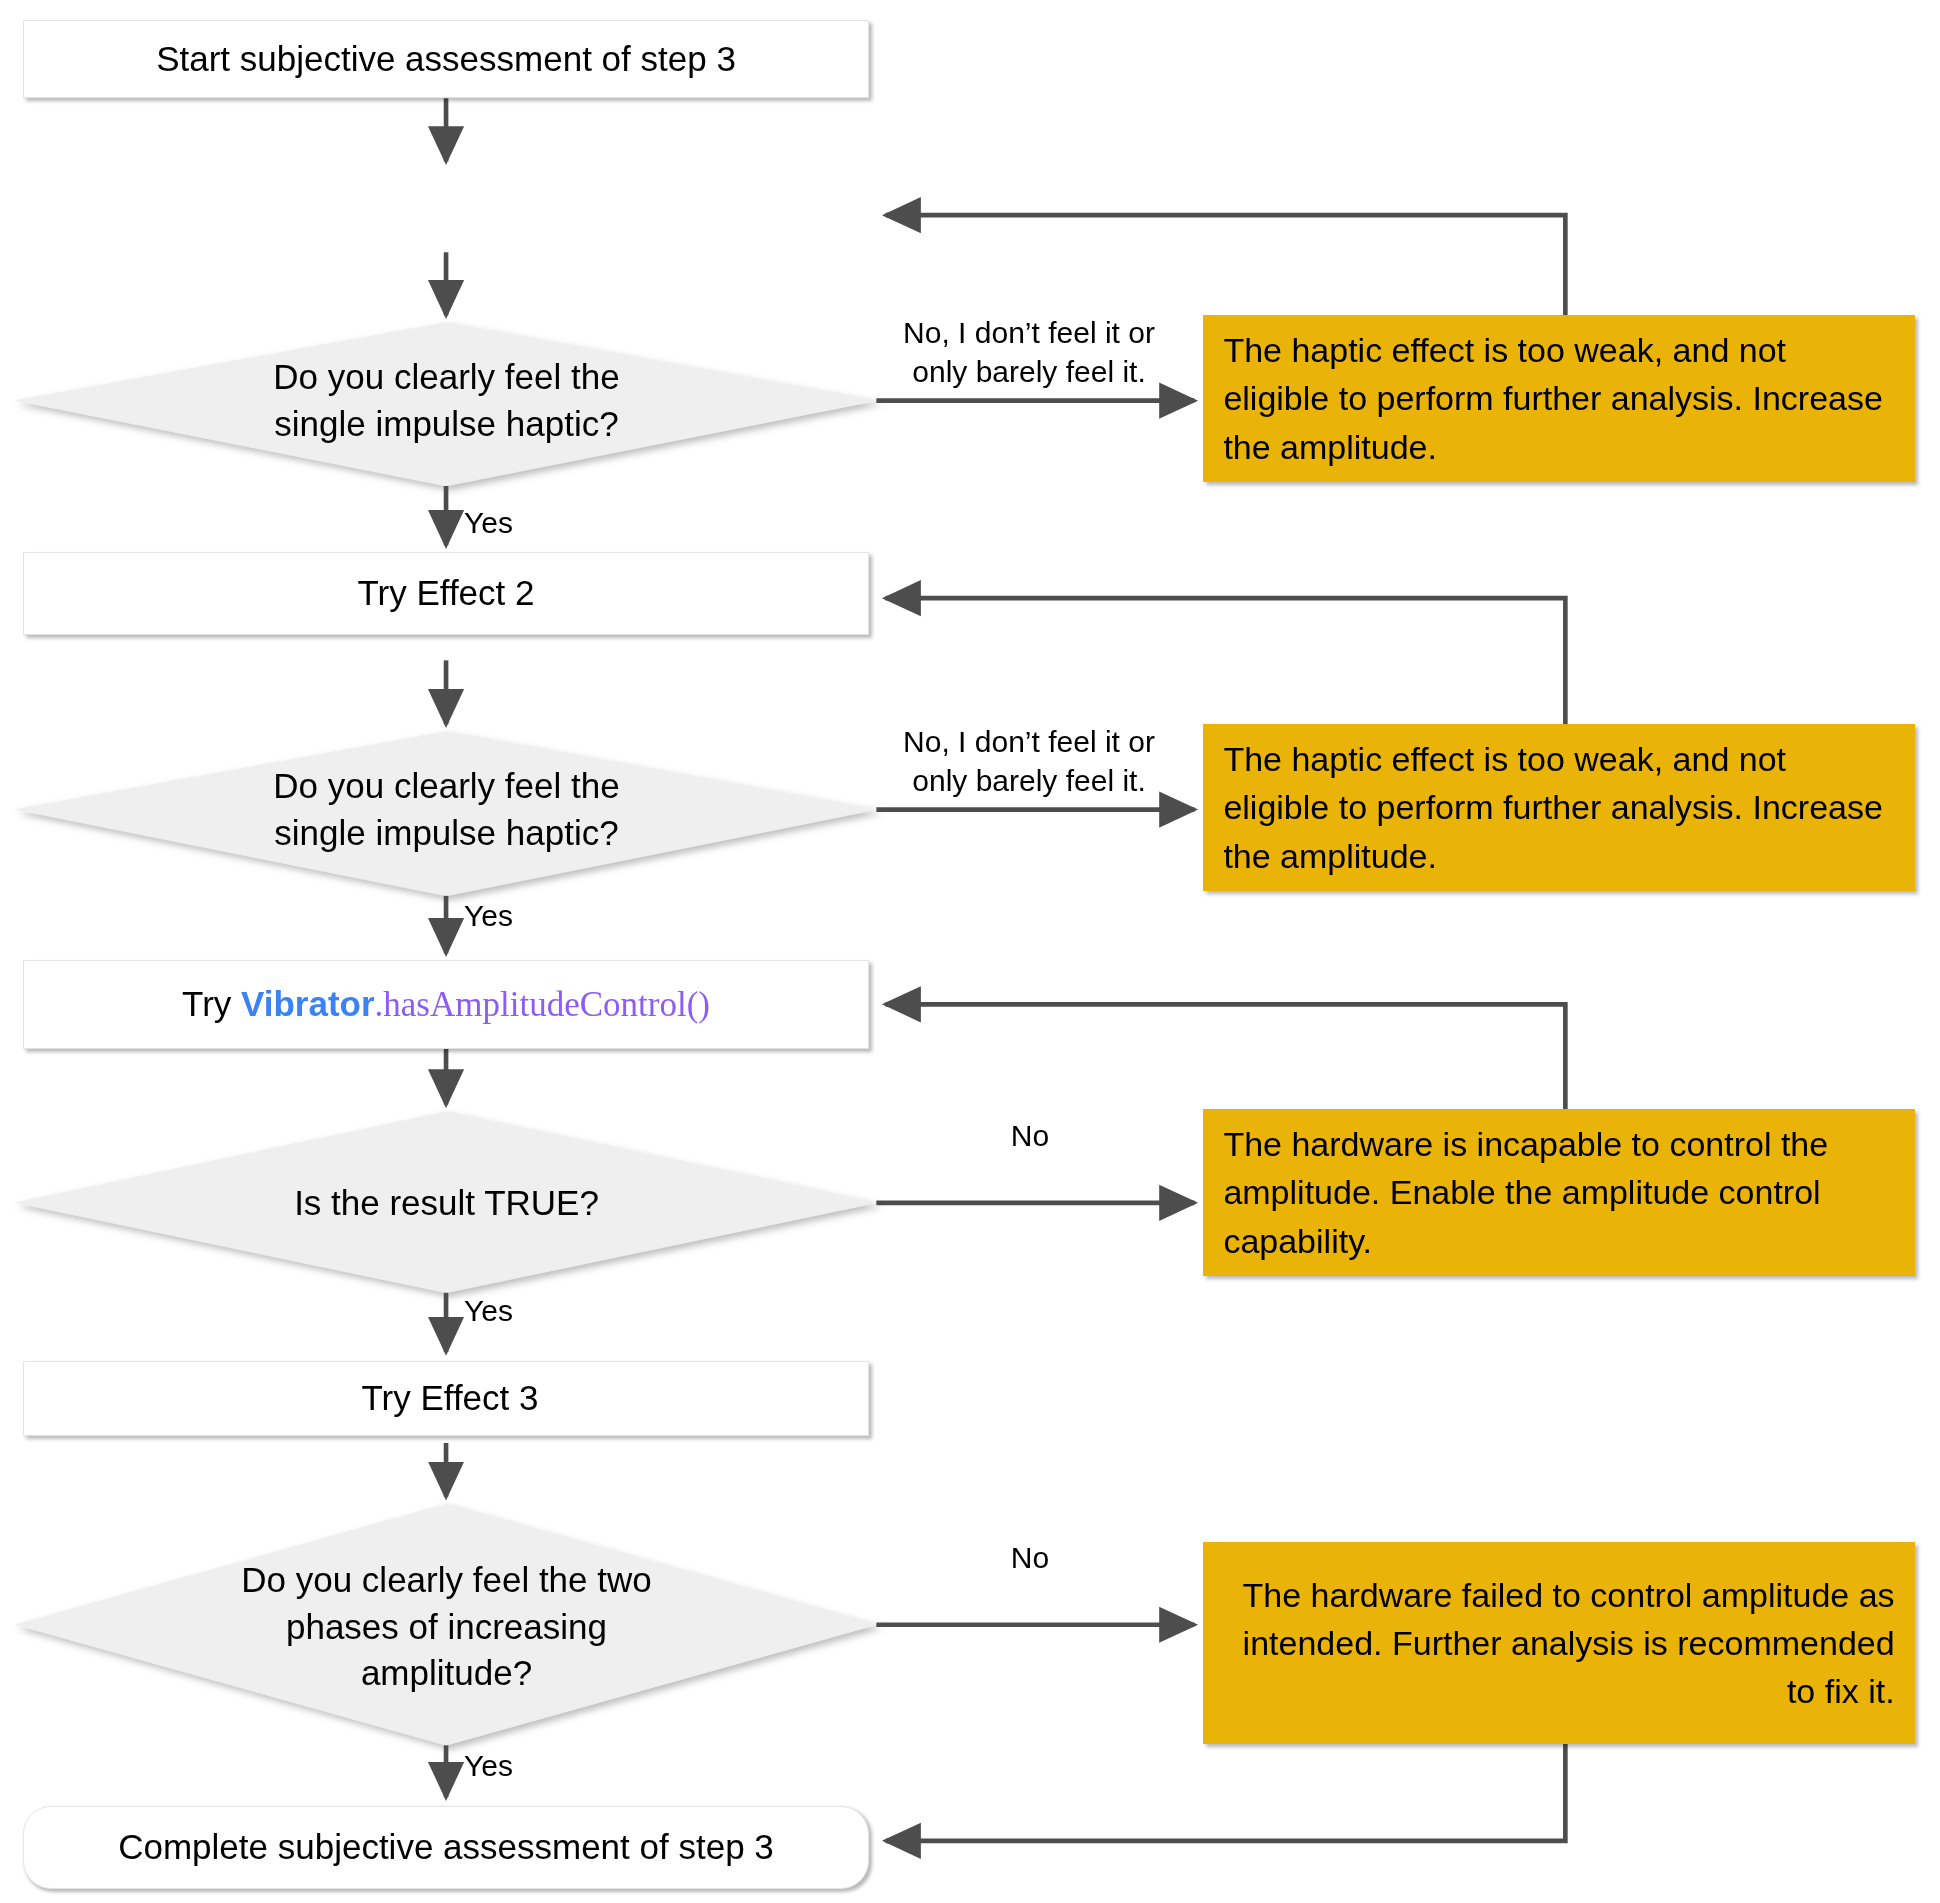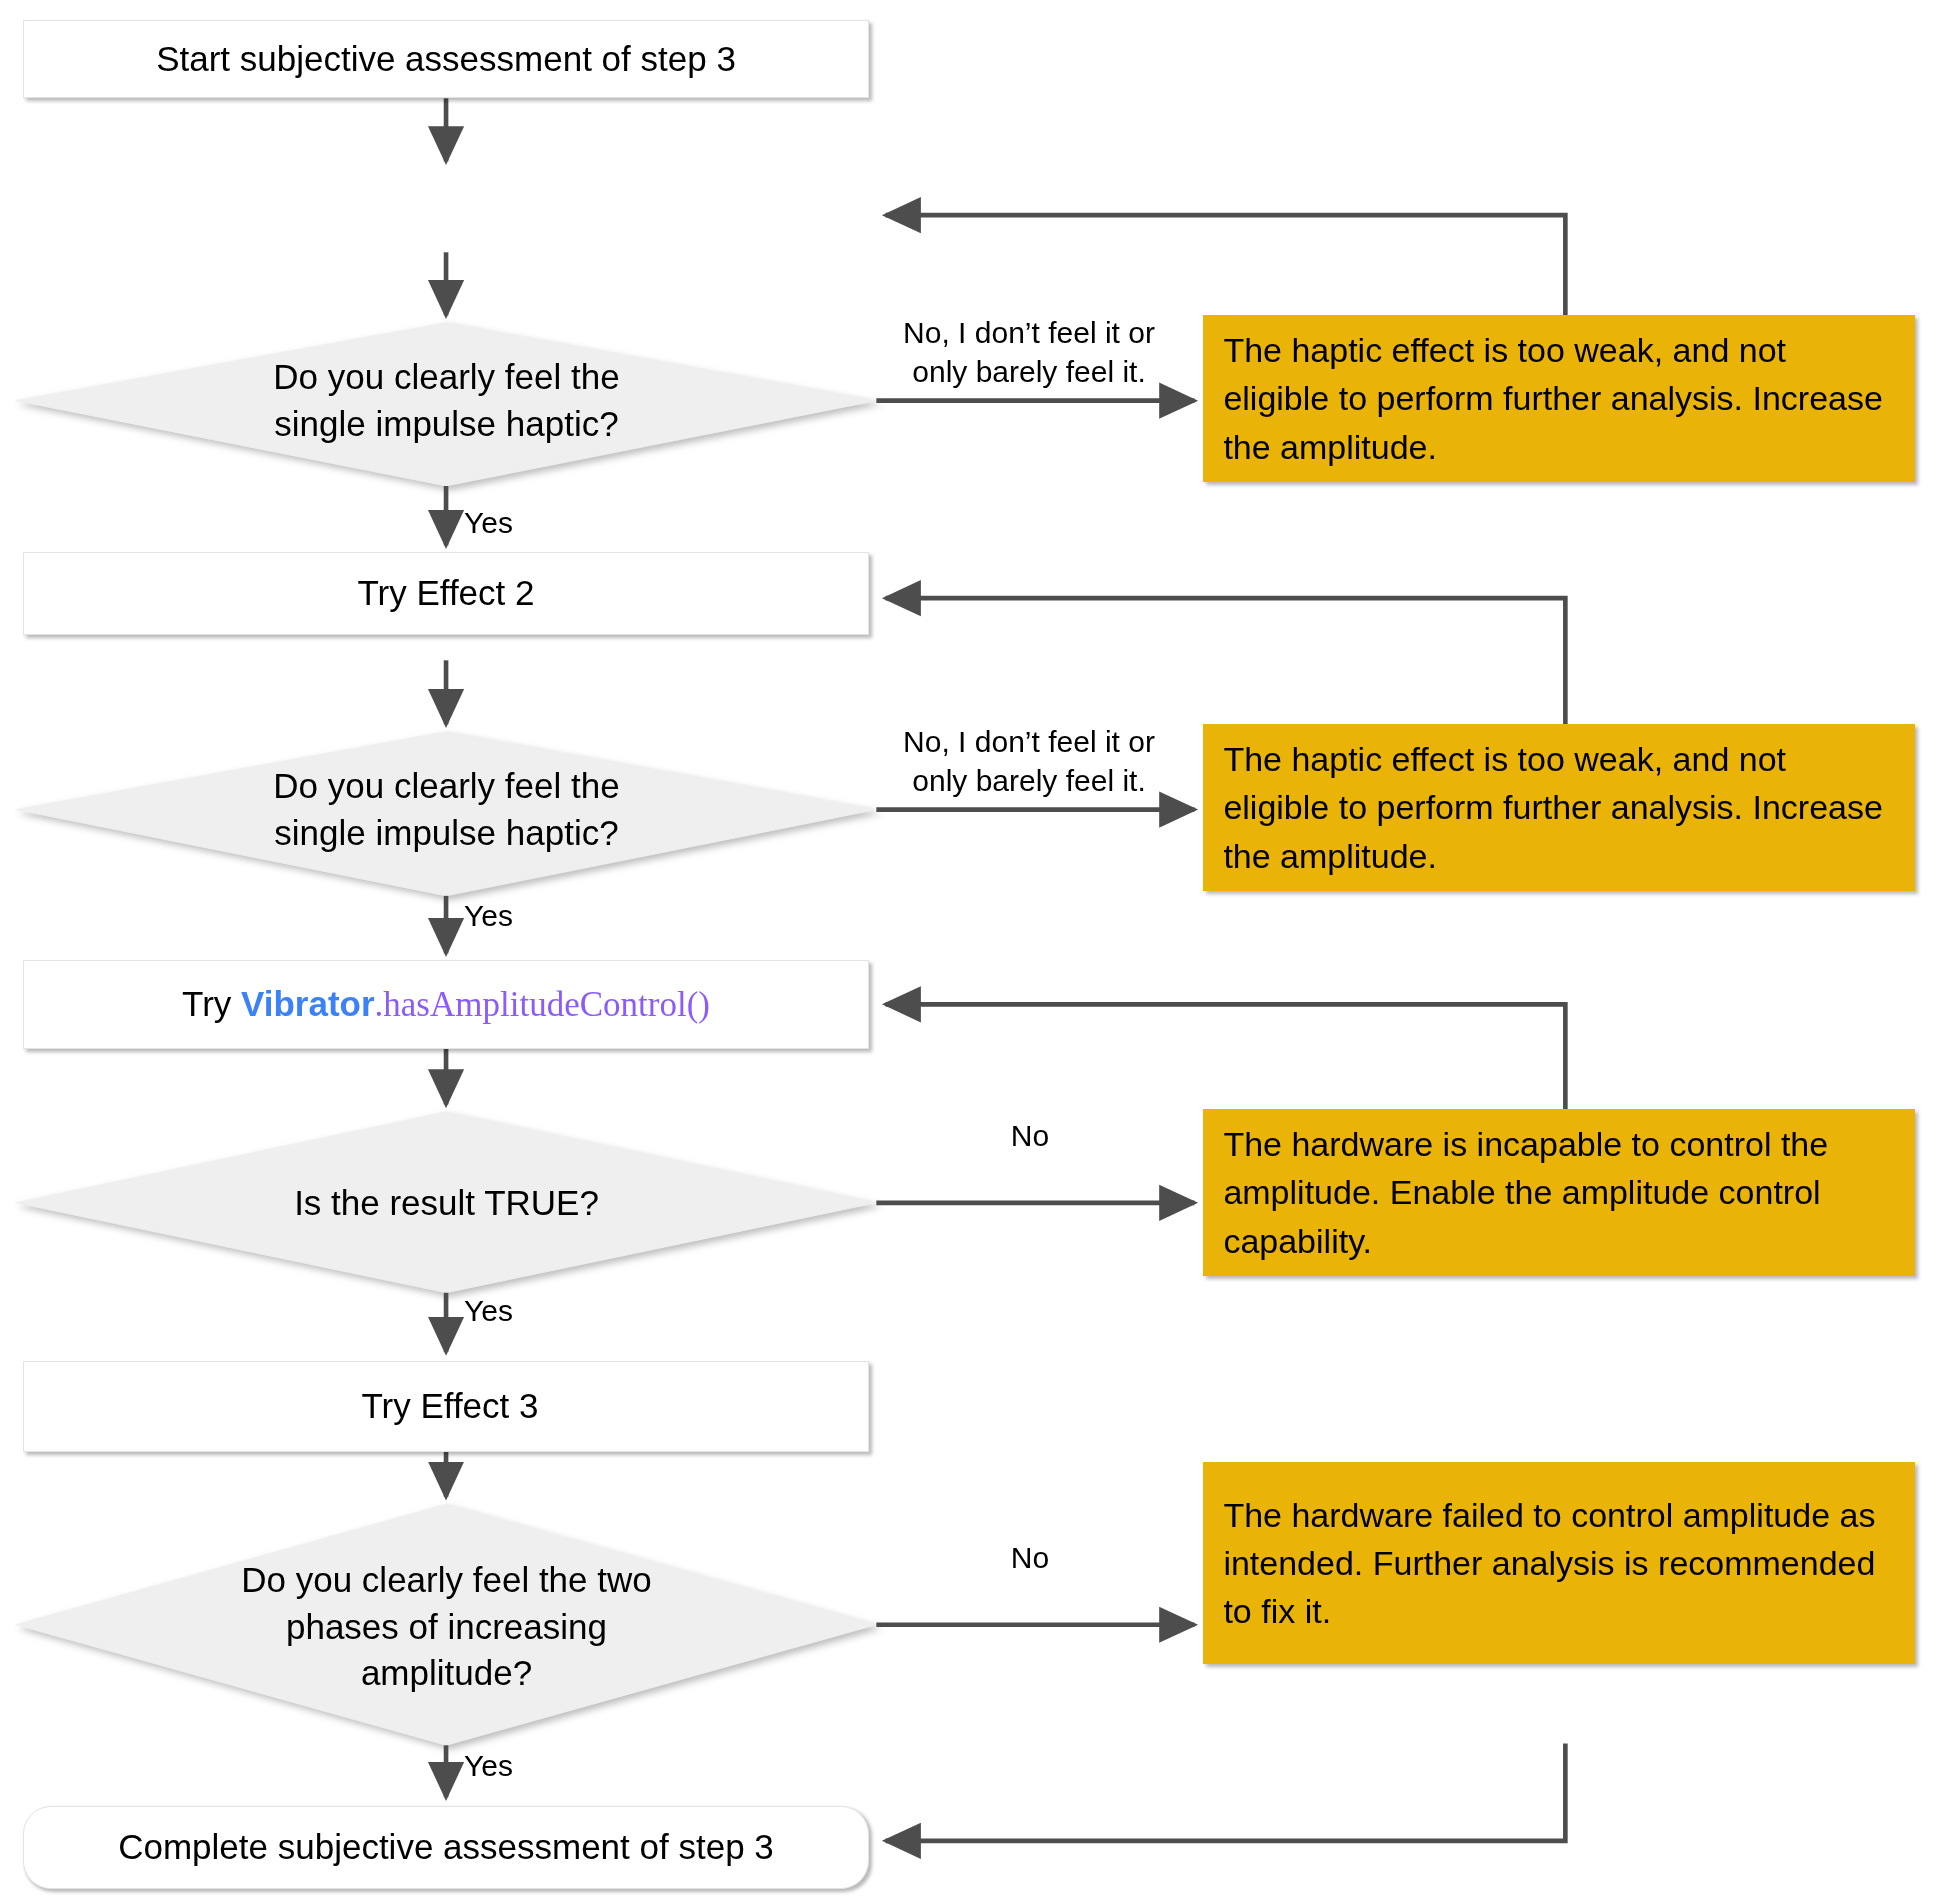--- a/index.html
+++ b/index.html
@@ -171,31 +171,31 @@
   </div>
 
   <div class="node decision-label" style="left:130px; top:1176px; width:633px; height:54px;">
     <span>Is the result TRUE?</span>
   </div>
 
   <div class="node note" style="left:1203px; top:1109px; width:712px; height:167px;">
     <span class="inner">The hardware is incapable to control the amplitude. Enable the amplitude control capability.</span>
   </div>
 
-  <div class="node process" style="left:23px; top:1361px; width:846px; height:91px;padding-left:8px;">
+  <div class="node process" style="left:23px; top:1361px; width:846px; height:75px;padding-left:8px;">
     <span class="inner">Try Effect 3</span>
   </div>
 
   <div class="node decision-label" style="left:130px; top:1549px; width:633px; height:156px; white-space:pre-line;">
     <span>Do you clearly feel the two
 phases of increasing
 amplitude?</span>
   </div>
 
-  <div class="node note" style="left:1203px; top:1462px; width:712px; height:202px;">
+  <div class="node note" style="left:1203px; top:1542px; width:712px; height:202px;text-align:right;">
     <span class="inner">The hardware failed to control amplitude as intended. Further analysis is recommended to fix it.</span>
   </div>
 
   <div class="node process" style="left:23px; top:1806px; width:846px; height:83px;border-radius:28px;">
     <span class="inner">Complete subjective assessment of step 3</span>
   </div>
 
   <div class="edge-label" style="left:890px; top:313px; width:278px;">No, I don’t feel it or
 only barely feel it.</div>
 

